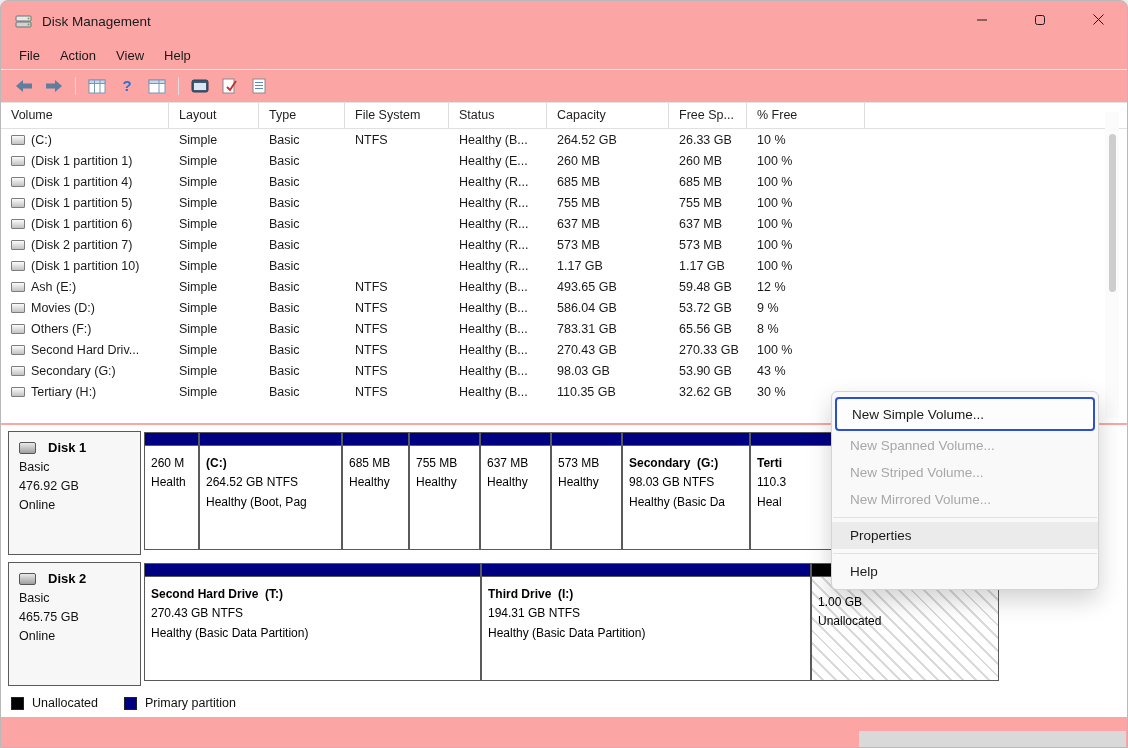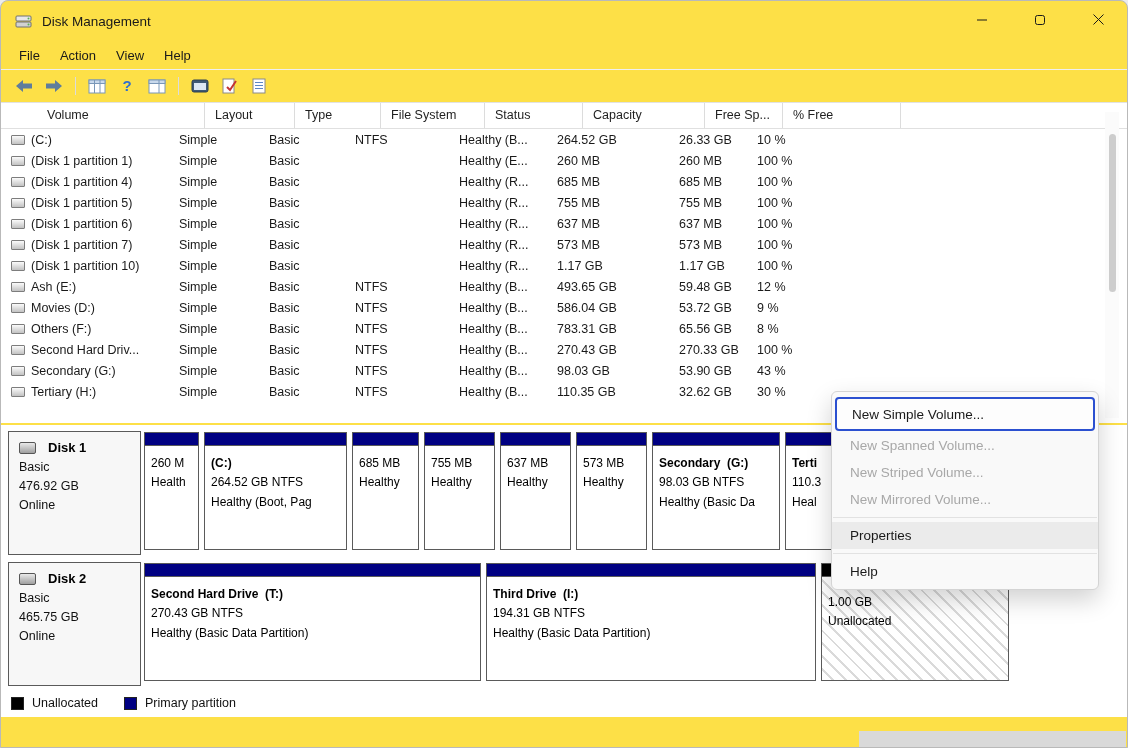--- a/index.html
+++ b/index.html
@@ -1,18 +1,18 @@
 <!DOCTYPE html>
 <html><head>
 <meta charset="utf-8">
 <style>
   * { margin:0; padding:0; box-sizing:border-box; }
   html,body { width:1128px; height:748px; background:#ececec; overflow:hidden;
               font-family:"Liberation Sans", sans-serif; }
-  .window { position:relative; width:1128px; height:748px; background:#fde047;
+  .window { position:relative; width:1128px; height:748px; background:#fca5a5;
             border:1px solid #b9b9b9; border-radius:8px 8px 0 0; overflow:hidden; }
 
   
   .titlebar { position:absolute; top:0; left:0; right:0; height:40px; display:flex; align-items:center; }
   .app-icon { margin-left:14px; display:inline-flex; }
   .title { margin-left:9px; font-size:13.5px; color:#1a1a1a; }
   .win-controls { margin-left:auto; display:flex; height:40px; }
   .win-btn { width:58px; height:40px; display:flex; align-items:center; justify-content:center; cursor:default; }
 
   
@@ -21,21 +21,21 @@
 
   
   .toolbar { position:absolute; top:68px; left:0; right:0; height:34px; display:flex; align-items:center;
              padding-left:8px; border-top:1px solid #efefef; border-bottom:1px solid #e2e2e2; }
   .tb-btn { width:30px; height:28px; display:flex; align-items:center; justify-content:center; }
   .tb-sep { width:1px; height:18px; background:#dcdcdc; margin:0 6px; }
 
   
   .volume-pane { position:absolute; top:102px; left:0; right:0; height:320px; background:#fff; }
   .thead, .vrow { display:grid; grid-template-columns:168px 90px 86px 104px 98px 122px 78px 118px minmax(0,1fr); }
-  .thead { height:26px; border-bottom:1px solid #e0e0e0;padding-left:36px; }
+  .thead { height:26px; border-bottom:1px solid #e0e0e0; }
   .hcell { font-size:12.5px; color:#1f1f1f; line-height:25px; padding-left:10px;
            border-right:1px solid #dcdcdc; white-space:nowrap; overflow:hidden; }
   .hcell.filler { border-right:none; }
   .vrow { height:21px; align-items:center; }
   .cell { font-size:12.5px; color:#1a1a1a; padding-left:10px; white-space:nowrap; overflow:hidden; }
   .c-vol { display:flex; align-items:center; gap:6px; }
   .vol-icon { flex:0 0 auto; width:14px; height:10px; background:linear-gradient(#fbfbfb,#c2c2c2);
               border:1px solid #7d7d7d; border-radius:1px; }
 
   
@@ -43,21 +43,21 @@
   .vthumb  { position:absolute; top:22px; left:4px; width:7px; height:158px; background:#cdcdcd; border-radius:4px; }
 
   
   .disk-area { position:absolute; top:424px; left:0; right:0; height:264px; background:#fff; }
   .disk-row { position:absolute; left:7px; width:1003px; height:124px; }
   .disk-panel { position:absolute; left:0; top:0; width:133px; height:124px; background:#f7f7f7;
                 border:1px solid #5a5a5a; padding:8px 10px; }
   .disk-title { display:flex; align-items:center; gap:12px; font-size:13px; font-weight:700; color:#000; }
   .disk-icon { width:17px; height:12px; background:linear-gradient(#e9e9e9,#9f9f9f); border:1px solid #565656; border-radius:2px; }
   .dline { font-size:12.5px; color:#111; margin-top:5px; }
-  .parts { position:absolute; left:136px; top:1px; right:0; height:88px; display:flex; gap:5px; }
+  .parts { position:absolute; left:136px; top:1px; right:0; height:88px; display:flex; }
   .part { flex:0 0 auto; height:118px; border:1px solid #5a5a5a; background:#fff; display:flex; flex-direction:column; overflow:hidden; }
   .part-head { height:13px; flex:0 0 auto; background:#000082; border-bottom:1px solid #5a5a5a; }
   .part-body { padding:8px 6px 0 6px; font-size:12px; line-height:1.62; color:#000; white-space:pre; overflow:hidden; }
   .pl1.em { font-weight:700; }
   .part.unalloc .part-head { background:#000; }
   .part.unalloc .part-body { padding-top:16px; flex:1;
       background:repeating-linear-gradient(45deg,#ffffff 0 7px,#dadada 7px 9px); }
 
   
   .legend { position:absolute; top:688px; left:0; right:0; height:28px; display:flex; align-items:center;
@@ -251,21 +251,21 @@
           <div class="cell"></div>
           <div class="cell">Healthy (R...</div>
           <div class="cell">637 MB</div>
           <div class="cell">637 MB</div>
           <div class="cell">100 %</div>
           <div class="cell"></div>
         </div>
         <div class="vrow">
           <div class="cell c-vol">
             <span class="vol-icon"></span>
-            <span>(Disk 1 partition 7)</span>
+            <span>(Disk 2 partition 7)</span>
           </div>
           <div class="cell">Simple</div>
           <div class="cell">Basic</div>
           <div class="cell"></div>
           <div class="cell">Healthy (R...</div>
           <div class="cell">573 MB</div>
           <div class="cell">573 MB</div>
           <div class="cell">100 %</div>
           <div class="cell"></div>
         </div>

